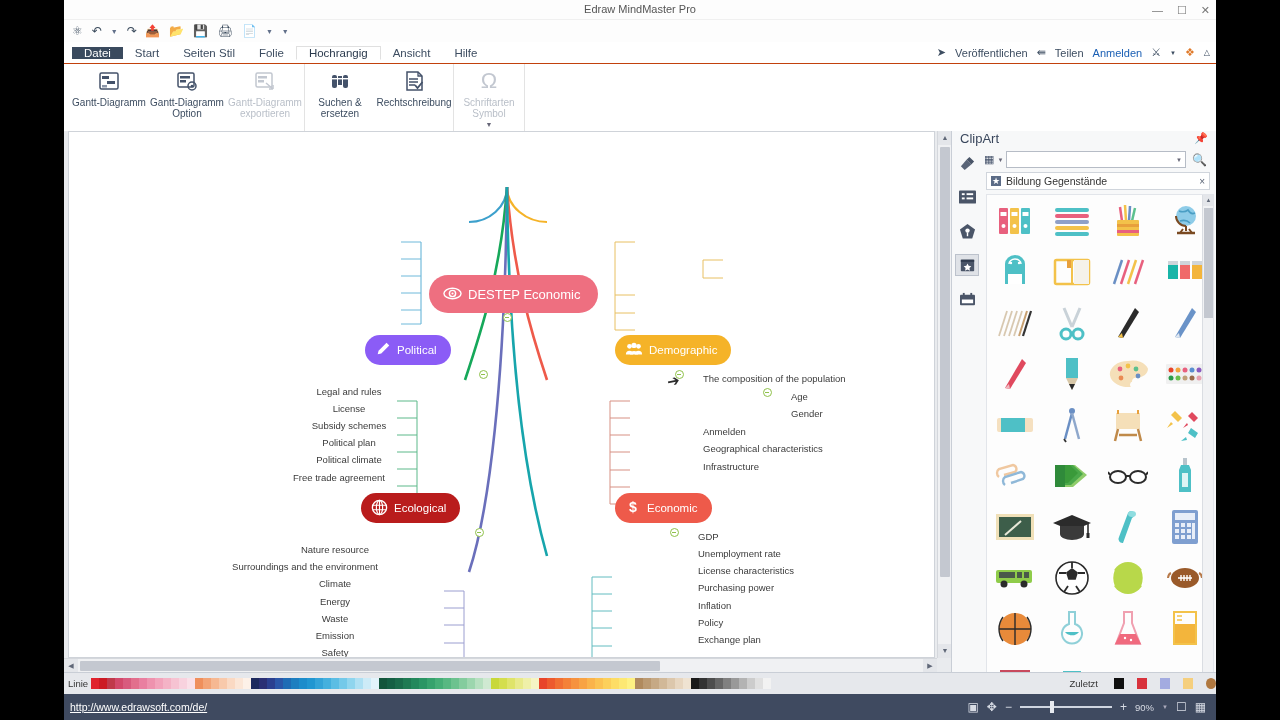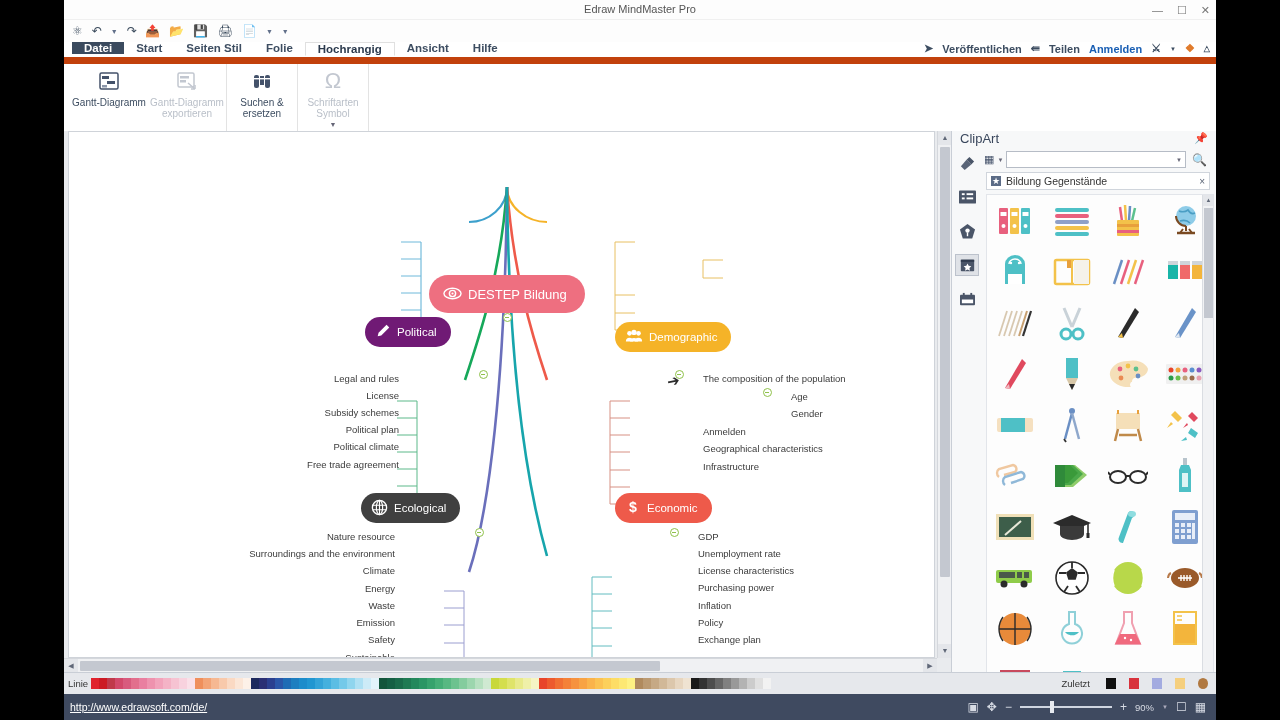--- a/index.html
+++ b/index.html
@@ -31,22 +31,22 @@
   .wincontrols span { font-size: 11px; color: #777; line-height: 1; cursor: default; }
   
   .qa {
     height: 22px; background: #fdfdfd; display: flex; align-items: center;
     padding-left: 8px; gap: 9px;
   }
   .qa .qi { font-size: 12px; color: #3a4a5c; line-height: 1; }
   .qa .tiny { font-size: 7px; color: #62708a; }
   
   .tabbar {
-    height: 22px; background: #fff; display: flex; align-items: flex-start;
-    border-bottom: 7px solid #c2410c; padding-left: 8px; font-weight: bold;
+    height: 22px; background: #fff; display: flex; align-items: center;
+    border-bottom: 1px solid #c2410c; padding-left: 8px;
   }
   .tabbar .tab {
     padding: 0 12px; display: flex; align-items: center;
     font-size: 11.5px; color: #3d4d61; cursor: default;
   }
   .tabbar .tab.file { background: #3a4a5e; color: #fff; }
   .tabbar .tab.active {
     background: #fff; border: 1px solid #e0e0e0; border-bottom: 1px solid #fff;
     margin-bottom: -1px; color: #2b3a4d;
   }
@@ -127,21 +127,21 @@
     position: absolute; display: flex; align-items: center; gap: 6px;
     border-radius: 16px; color: #fff; padding: 0 14px 0 10px;
     font-size: 11.5px; white-space: nowrap; height: 30px;
   }
   .nodebox.root { height: 38px; border-radius: 19px; font-size: 13px; padding: 0 18px 0 14px; }
   .nodebox .ni { font-size: 14px; line-height: 1; }
   .leaf {
     position: absolute; font-size: 9.5px; color: #3b3b3b; white-space: nowrap;
     line-height: 11px;
   }
-  .leaf.r { text-align: right; }
+  .leaf.r { text-align: center; margin-top: 13px; }
   .collapse {
     position: absolute; width: 9px; height: 9px; border-radius: 50%;
     background: #fff; border: 1.3px solid #8fc14a;
   }
   .collapse:after {
     content: ""; position: absolute; left: 1.4px; top: 3px;
     width: 4px; height: 1.3px; background: #8fc14a;
   }
   .cursor { position: absolute; font-size: 15px; color: #2b2b2b; transform: rotate(-12deg); }
   
@@ -196,21 +196,21 @@
                      background: #c4c8d0; }
   
   .palettebar {
     position: absolute; left: 0; right: 0; bottom: 26px; height: 22px;
     background: #e6e8ec; display: flex; align-items: center;
     border-top: 1px solid #c9ced6;
   }
   .palettebar .plabel { font-size: 9.5px; color: #333; padding: 0 3px 0 4px; }
   .swatches { display: flex; height: 11px; }
   .sw { width: 8px; height: 11px; }
-  .recent { margin-left: auto; display: flex; align-items: center; gap: 13px; padding-right: 8px; justify-content: space-between; }
+  .recent { margin-left: auto; display: flex; align-items: center; gap: 13px; padding-right: 0; justify-content: space-between; }
   .recent .rl { font-size: 9.5px; color: #333; margin-right: 3px; }
   .recent .rsw { width: 10px; height: 11px; }
   .statusbar {
     position: absolute; left: 0; right: 0; bottom: 0; height: 26px;
     background: #3f4a60; display: flex; align-items: center;
   }
   .statusbar .url {
     font-size: 10.5px; color: #fff; text-decoration: underline; padding-left: 6px;
   }
   .zoomarea { margin-left: auto; display: flex; align-items: center; gap: 8px; padding-right: 10px; }
@@ -276,20 +276,32 @@
         <span class="glyph">
           <svg width="22" height="22" viewBox="0 0 22 22">
               <rect x="2" y="3" width="18" height="16" rx="1.5" fill="none" stroke="#44526a" stroke-width="1.5"></rect>
               <rect x="4" y="6" width="7" height="3" fill="#44526a"></rect>
               <rect x="9" y="11" width="8" height="3" fill="#44526a"></rect>
               <rect x="4" y="15" width="5" height="2.5" fill="#8c97aa"></rect>
             </svg>
         </span>
         <span class="lbl">Gantt-Diagramm</span>
       </div>
+      <div class="ritem wide">
+        <span class="glyph">
+          <svg width="22" height="22" viewBox="0 0 22 22">
+              <rect x="2" y="3" width="16" height="14" rx="1.5" fill="none" stroke="#44526a" stroke-width="1.5"></rect>
+              <rect x="4" y="6" width="10" height="2.5" fill="#44526a"></rect>
+              <rect x="4" y="10" width="6" height="2.5" fill="#44526a"></rect>
+              <circle cx="16" cy="16" r="4" fill="none" stroke="#44526a" stroke-width="1.5"></circle>
+              <circle cx="16" cy="16" r="1.3" fill="#44526a"></circle>
+            </svg>
+        </span>
+        <span class="lbl">Gantt-Diagramm Option</span>
+      </div>
       <div class="ritem wide dim">
         <span class="glyph">
           <svg width="22" height="22" viewBox="0 0 22 22">
               <rect x="2" y="3" width="16" height="14" rx="1.5" fill="none" stroke="#c2c7d0" stroke-width="1.5"></rect>
               <rect x="4" y="6" width="9" height="2.5" fill="#c2c7d0"></rect>
               <rect x="4" y="10" width="6" height="2.5" fill="#c2c7d0"></rect>
               <path d="M12 13 l7 6 M19 19 l0-4 M19 19 l-4 0" stroke="#c2c7d0" stroke-width="1.5" fill="none"></path>
             </svg>
         </span>
         <span class="lbl">Gantt-Diagramm exportieren</span>
@@ -300,20 +312,31 @@
       <div class="ritem">
         <span class="glyph">
           <svg width="22" height="22" viewBox="0 0 22 22">
               <rect x="3" y="5" width="5" height="13" rx="2" fill="#44526a"></rect>
               <rect x="14" y="5" width="5" height="13" rx="2" fill="#44526a"></rect>
               <rect x="9" y="6" width="4" height="9" fill="#44526a"></rect>
               <rect x="3" y="8" width="16" height="1.4" fill="#fff"></rect>
             </svg>
         </span>
         <span class="lbl">Suchen &amp; ersetzen</span>
+      </div>
+      <div class="ritem wide">
+        <span class="glyph">
+          <svg width="22" height="22" viewBox="0 0 22 22">
+              <path d="M4 2 l11 0 l4 4 l0 14 l-15 0z" fill="none" stroke="#44526a" stroke-width="1.5"></path>
+              <path d="M15 2 l0 4 l4 0" fill="none" stroke="#44526a" stroke-width="1.3"></path>
+              <path d="M6 9 l9 0 M6 12 l9 0 M6 15 l6 0" stroke="#44526a" stroke-width="1.3"></path>
+              <path d="M12 15 l2.5 3 l5-6" stroke="#44526a" stroke-width="1.8" fill="none"></path>
+            </svg>
+        </span>
+        <span class="lbl">Rechtschreibung</span>
       </div>
     </div>
 
     <div class="rgroup">
       <div class="ritem dim">
         <span class="glyph" style="font-size:22px;color:#c2c7d0">Ω</span>
         <span class="lbl">Schriftarten Symbol</span>
         <span class="caret">▼</span>
       </div>
     </div>
@@ -376,41 +399,41 @@
         </svg>
 
         <div class="nodebox root" style="left:360px;top:143px;background:#ee6f80">
           <span class="ni">
             <svg width="19" height="19" viewBox="0 0 20 20">
                 <ellipse cx="10" cy="10" rx="9" ry="5.5" fill="none" stroke="#fff" stroke-width="1.5"></ellipse>
                 <circle cx="10" cy="10" r="3.3" fill="none" stroke="#fff" stroke-width="1.5"></circle>
                 <circle cx="10" cy="10" r="1.1" fill="#fff"></circle>
               </svg>
           </span>
-          <span>DESTEP Bildung</span>
+          <span>DESTEP Economic</span>
         </div>
         <div class="collapse" style="left:434px;top:181px"></div>
 
-        <div class="nodebox" style="left:296px;top:185px;background:#701a75">
+        <div class="nodebox" style="left:296px;top:203px;background:#8b5cf6">
           <span class="ni">
             <svg width="16" height="16" viewBox="0 0 18 18">
                 <path d="M13 2 l3 3 l-9 9 l-4 1 l1-4z" fill="#fff"></path>
               </svg>
           </span>
           <span>Political</span>
         </div>
         <div class="collapse" style="left:410px;top:238px"></div>
         <div class="leaf r" style="left:230px;top:241px;width:100px">Legal and rules</div>
         <div class="leaf r" style="left:230px;top:258px;width:100px">License</div>
         <div class="leaf r" style="left:230px;top:275px;width:100px">Subsidy schemes</div>
         <div class="leaf r" style="left:230px;top:292px;width:100px">Political plan</div>
         <div class="leaf r" style="left:230px;top:309px;width:100px">Political climate</div>
         <div class="leaf r" style="left:210px;top:327px;width:120px">Free trade agreement</div>
 
-        <div class="nodebox" style="left:546px;top:190px;background:#f5b328">
+        <div class="nodebox" style="left:546px;top:203px;background:#f5b328">
           <span class="ni">
             <svg width="18" height="16" viewBox="0 0 20 16">
                 <circle cx="5" cy="5" r="2.6" fill="#fff"></circle>
                 <circle cx="10" cy="4" r="2.9" fill="#fff"></circle>
                 <circle cx="15" cy="5" r="2.6" fill="#fff"></circle>
                 <path d="M1 14 a4 4 0 0 1 8 0z" fill="#fff"></path>
                 <path d="M5.5 14 a4.6 4.6 0 0 1 9 0z" fill="#fff"></path>
                 <path d="M11 14 a4 4 0 0 1 8 0z" fill="#fff"></path>
               </svg>
           </span>
@@ -418,21 +441,21 @@
         </div>
         <div class="collapse" style="left:606px;top:238px"></div>
         <div class="leaf" style="left:634px;top:241px">The composition of the population</div>
         <div class="collapse" style="left:694px;top:256px"></div>
         <div class="leaf" style="left:722px;top:259px">Age</div>
         <div class="leaf" style="left:722px;top:276px">Gender</div>
         <div class="leaf" style="left:634px;top:294px">Anmelden</div>
         <div class="leaf" style="left:634px;top:311px">Geographical characteristics</div>
         <div class="leaf" style="left:634px;top:329px">Infrastructure</div>
 
-        <div class="nodebox" style="left:292px;top:361px;background:#404040">
+        <div class="nodebox" style="left:292px;top:361px;background:#b91c1c">
           <span class="ni">
             <svg width="17" height="17" viewBox="0 0 18 18">
                 <circle cx="9" cy="9" r="7.5" fill="none" stroke="#fff" stroke-width="1.4"></circle>
                 <ellipse cx="9" cy="9" rx="3.3" ry="7.5" fill="none" stroke="#fff" stroke-width="1.2"></ellipse>
                 <path d="M1.6 6.6 l14.8 0 M1.6 11.4 l14.8 0 M9 1.5 l0 15" stroke="#fff" stroke-width="1.2"></path>
               </svg>
           </span>
           <span>Ecological</span>
         </div>
         <div class="collapse" style="left:406px;top:396px"></div>

